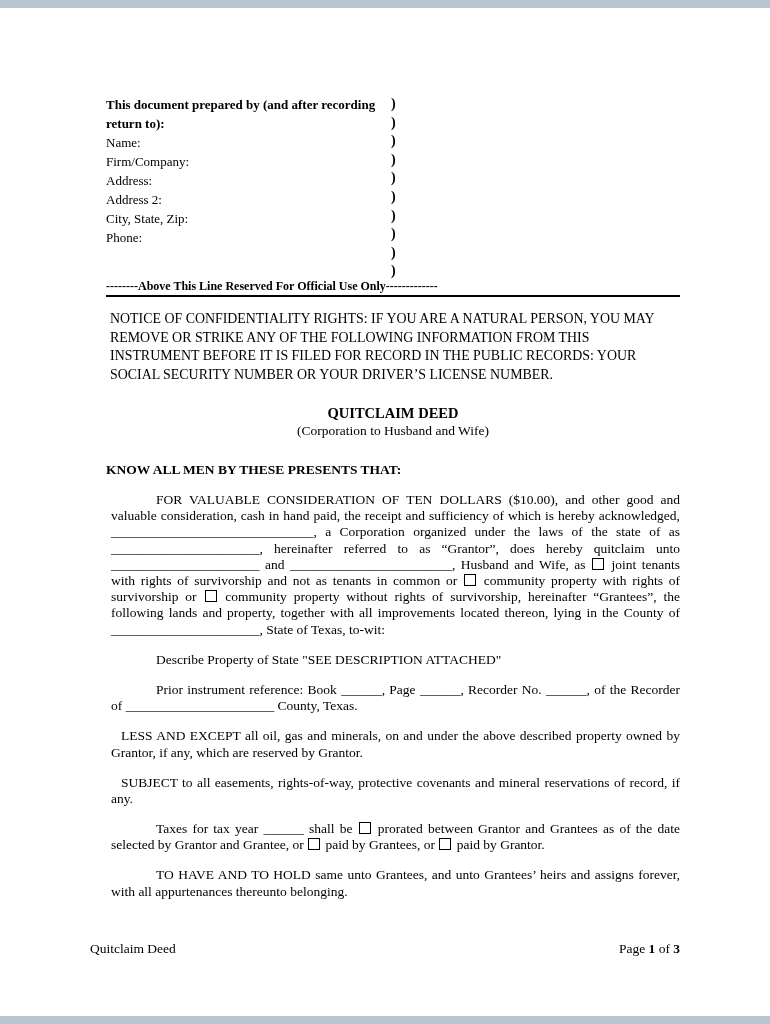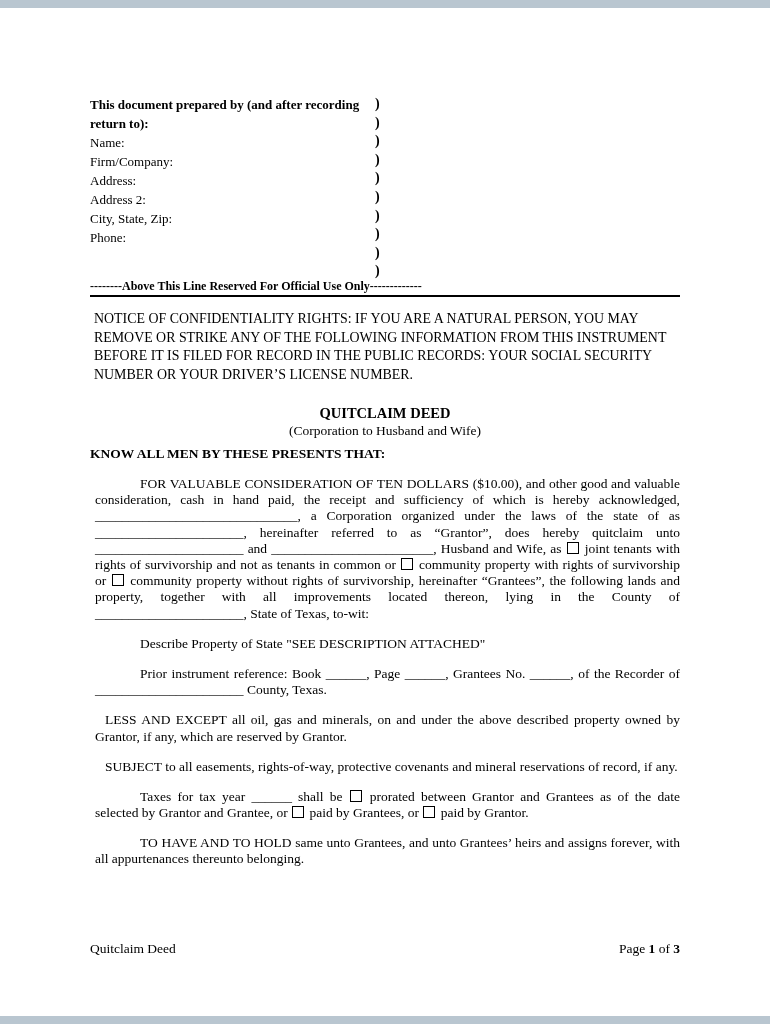--- a/index.html
+++ b/index.html
@@ -3,36 +3,36 @@
 <meta charset="utf-8">
 <style>
   html,body{margin:0;padding:0;background:#ffffff;}
   .page{
     position:relative;width:770px;height:1024px;background:#ffffff;
     font-family:"Liberation Serif", serif;color:#000;overflow:hidden;
   }
   .band{position:absolute;left:0;width:100%;height:8px;background:#b9c6d0;}
   .band.top{top:0}
   .band.bottom{bottom:0}
-  .content{position:absolute;top:0;left:0;right:0;padding:95px 90px 0 90px;
+  .content{position:absolute;top:0;left:16px;right:0;padding:95px 90px 0 90px;
     font-size:13.5px;line-height:1.2;}
   
   .prep-row{position:relative;height:184px;font-size:13px;line-height:19px;}
   .prep-block{position:absolute;left:0;top:0;}
   .bold{font-weight:bold;}
   .paren-col{position:absolute;left:285px;top:0;font-weight:bold;font-size:14px;line-height:18.6px;}
   .reserved{font-weight:bold;font-size:12px;text-align:left;letter-spacing:0;}
   .rule{border:none;border-top:2px solid #000;margin:2px 0 0 0;}
   
   .notice{margin:13px 0 0 4px;font-size:13.9px;line-height:1.33;}
   
   .title-block{margin-top:21px;text-align:center;}
   .title{font-weight:bold;font-size:14.5px;}
   .subtitle{font-size:13.5px;}
-  .know{margin-top:7px;font-weight:bold;}
+  .know{margin-top:23px;font-weight:bold;}
   
   p.body{margin:14px 0 0 5px;}
   .just{text-align:justify;}
   .indent-tab{text-indent:45px;}
   .indent-sm{text-indent:10px;}
   .cbx{display:inline-block;width:10px;height:10px;border:1px solid #000;
     vertical-align:-1px;margin:0 2px 0 1px;background:#fff;}
   
   .footer{position:absolute;left:90px;right:90px;top:941px;display:flex;
     justify-content:space-between;font-size:13.5px;}
@@ -79,21 +79,21 @@
       <div class="title">QUITCLAIM DEED</div>
       <div class="subtitle">(Corporation to Husband and Wife)</div>
     </div>
 
     <div class="know">KNOW ALL MEN BY THESE PRESENTS THAT:</div>
 
     <p class="body just indent-tab"><span>FOR VALUABLE CONSIDERATION OF TEN DOLLARS ($10.00), and other good and valuable consideration, cash in hand paid, the receipt and sufficiency of which is hereby acknowledged, </span><span>______________________________</span><span>, a Corporation organized under the laws of the state of as </span><span>______________________</span><span>, hereinafter referred to as “Grantor”, does hereby quitclaim unto </span><span>______________________</span><span> and </span><span>________________________</span><span>, Husband and Wife, as </span><span class="cbx"></span><span> joint tenants with rights of survivorship and not as tenants in common or </span><span class="cbx"></span><span> community property with rights of survivorship or </span><span class="cbx"></span><span> community property without rights of survivorship, hereinafter “Grantees”, the following lands and property, together with all improvements located thereon, lying in the County of </span><span>______________________</span><span>, State of Texas, to-wit:</span></p>
 
     <p class="body indent-tab">Describe Property of State "SEE DESCRIPTION ATTACHED"</p>
 
-    <p class="body just indent-tab"><span>Prior instrument reference: Book </span><span>______</span><span>, Page </span><span>______</span><span>, Grantees No. </span><span>______</span><span>, of the Recorder of </span><span>______________________</span><span> County, Texas.</span></p>
+    <p class="body just indent-tab"><span>Prior instrument reference: Book </span><span>______</span><span>, Page </span><span>______</span><span>, Recorder No. </span><span>______</span><span>, of the Recorder of </span><span>______________________</span><span> County, Texas.</span></p>
 
     <p class="body just indent-sm">LESS AND EXCEPT all oil, gas and minerals, on and under the above described property owned by Grantor, if any, which are reserved by Grantor.</p>
 
     <p class="body just indent-sm">SUBJECT to all easements, rights-of-way, protective covenants and mineral reservations of record, if any.</p>
 
     <p class="body just indent-tab"><span>Taxes for tax year </span><span>______</span><span> shall be </span><span class="cbx"></span><span> prorated between Grantor and Grantees as of the date selected by Grantor and Grantee, or </span><span class="cbx"></span><span> paid by Grantees, or </span><span class="cbx"></span><span> paid by Grantor.</span></p>
 
     <p class="body just indent-tab">TO HAVE AND TO HOLD same unto Grantees, and unto Grantees’ heirs and assigns forever, with all appurtenances thereunto belonging.</p>
 
   </div>

